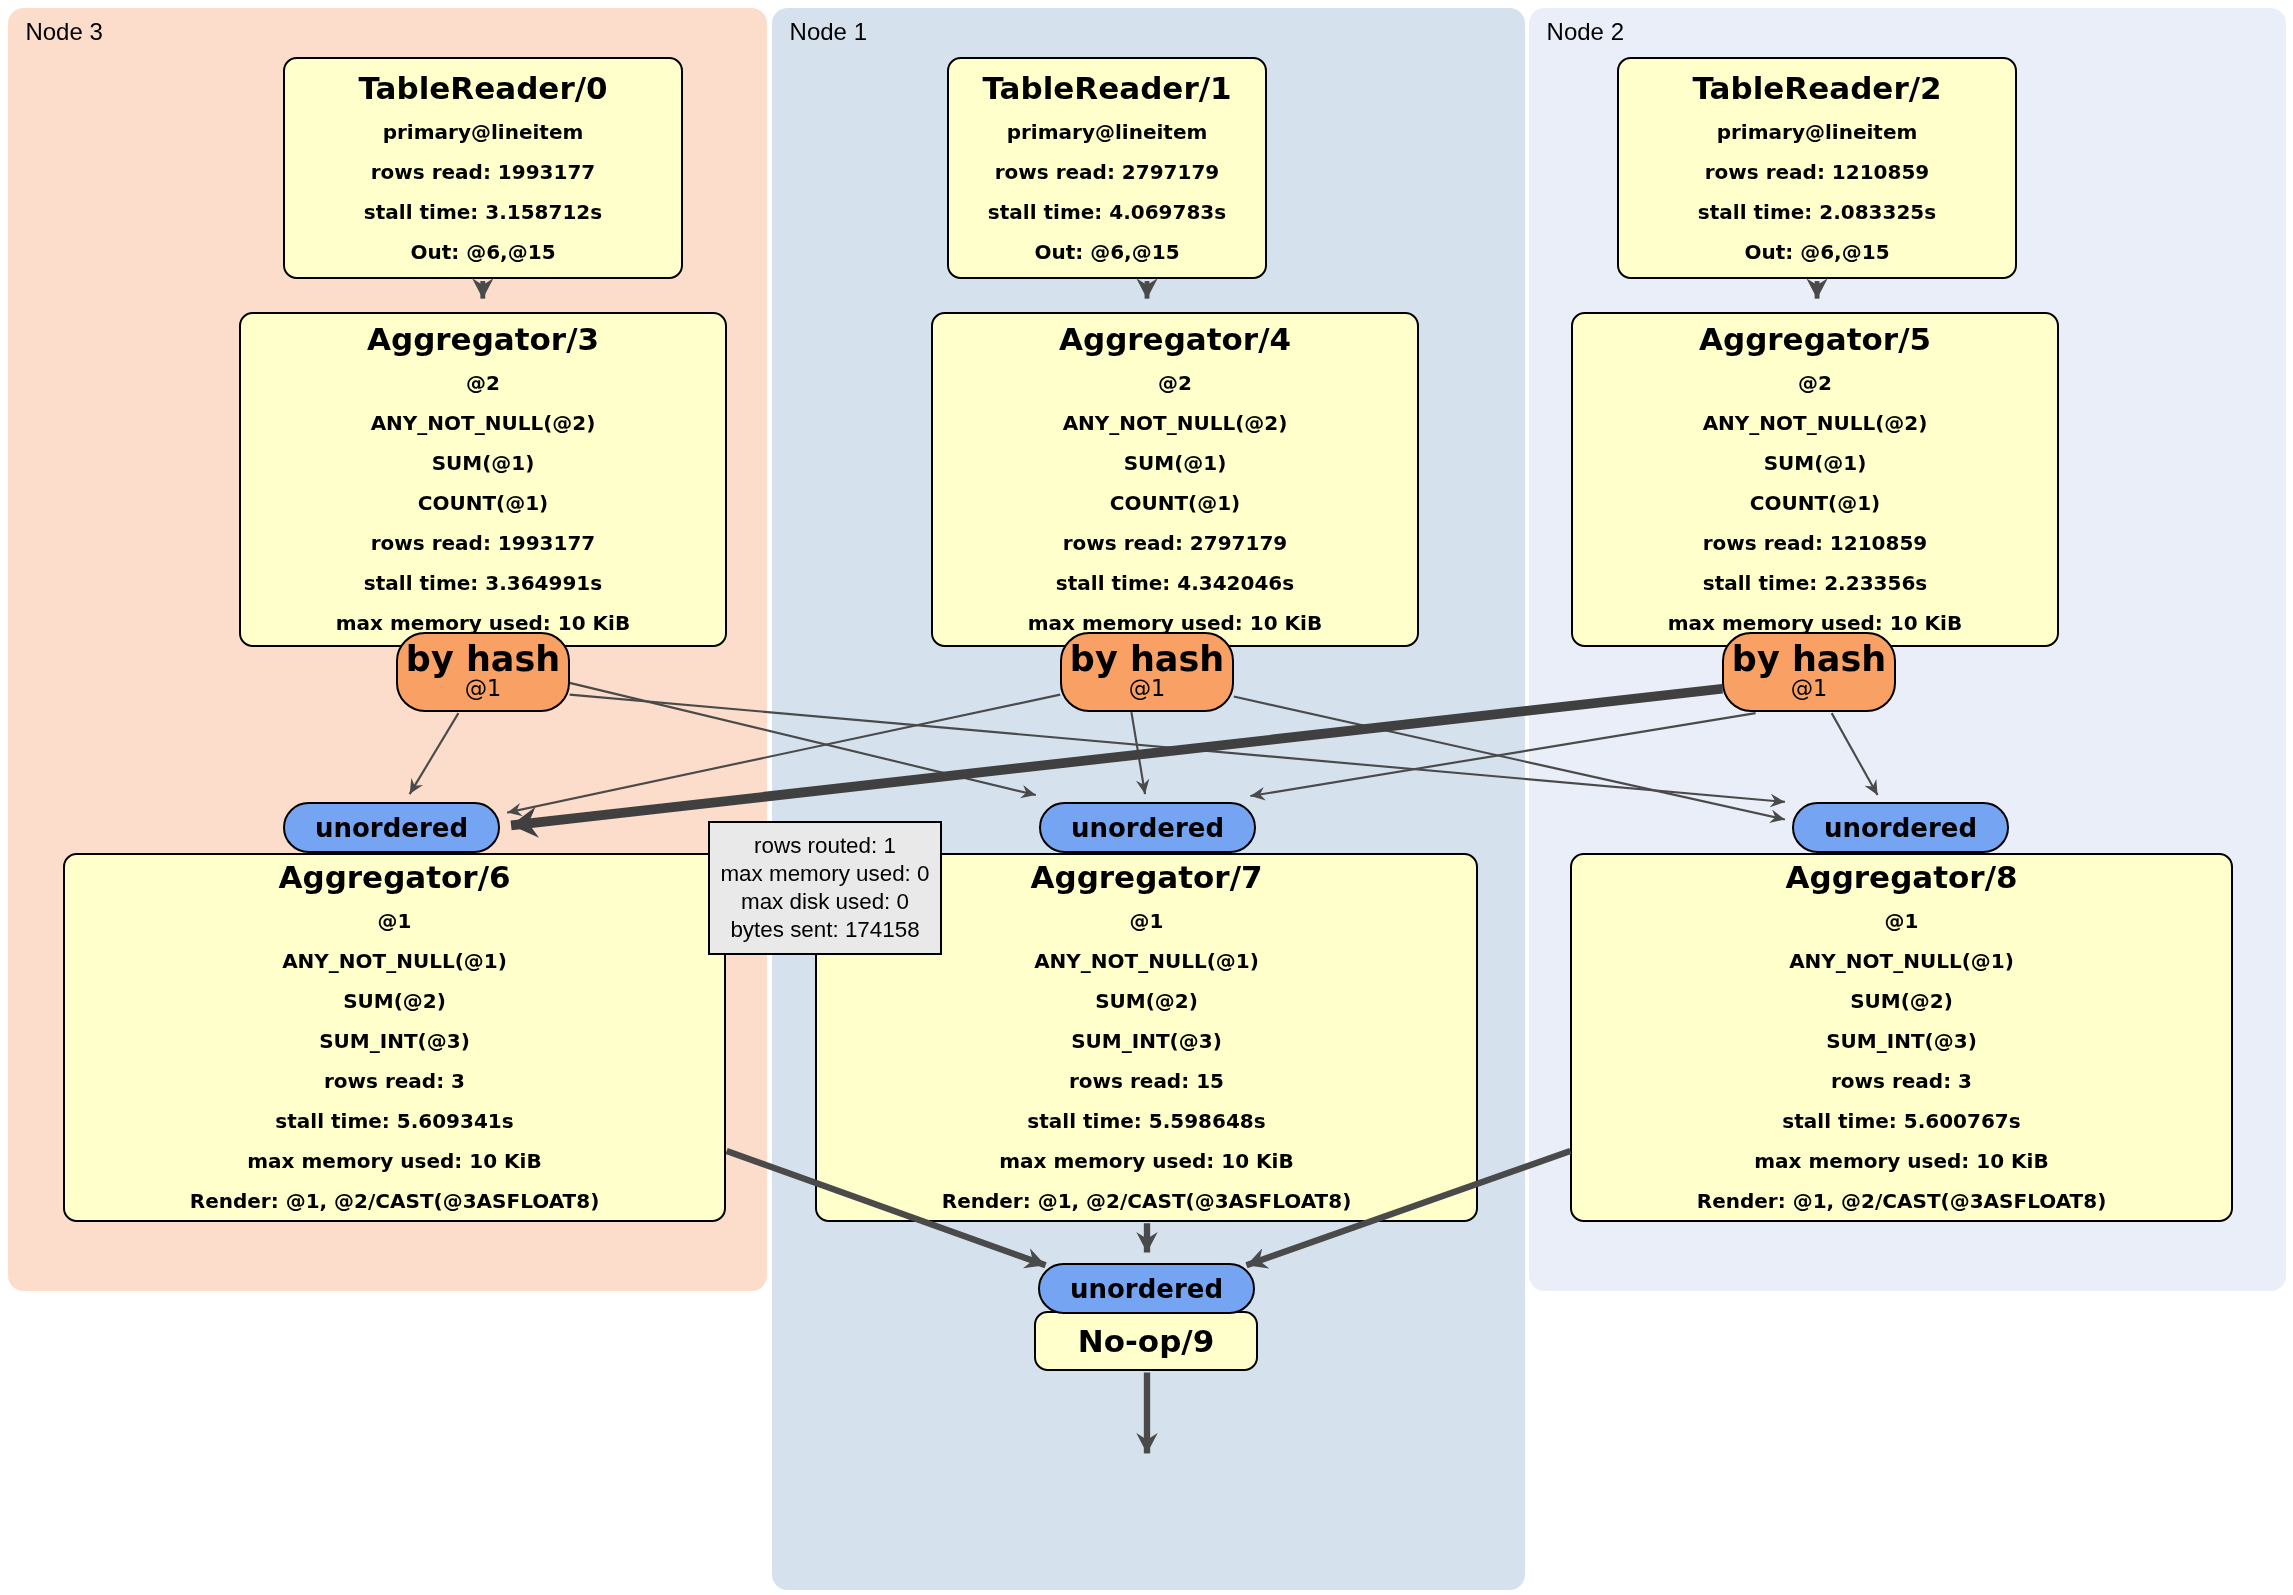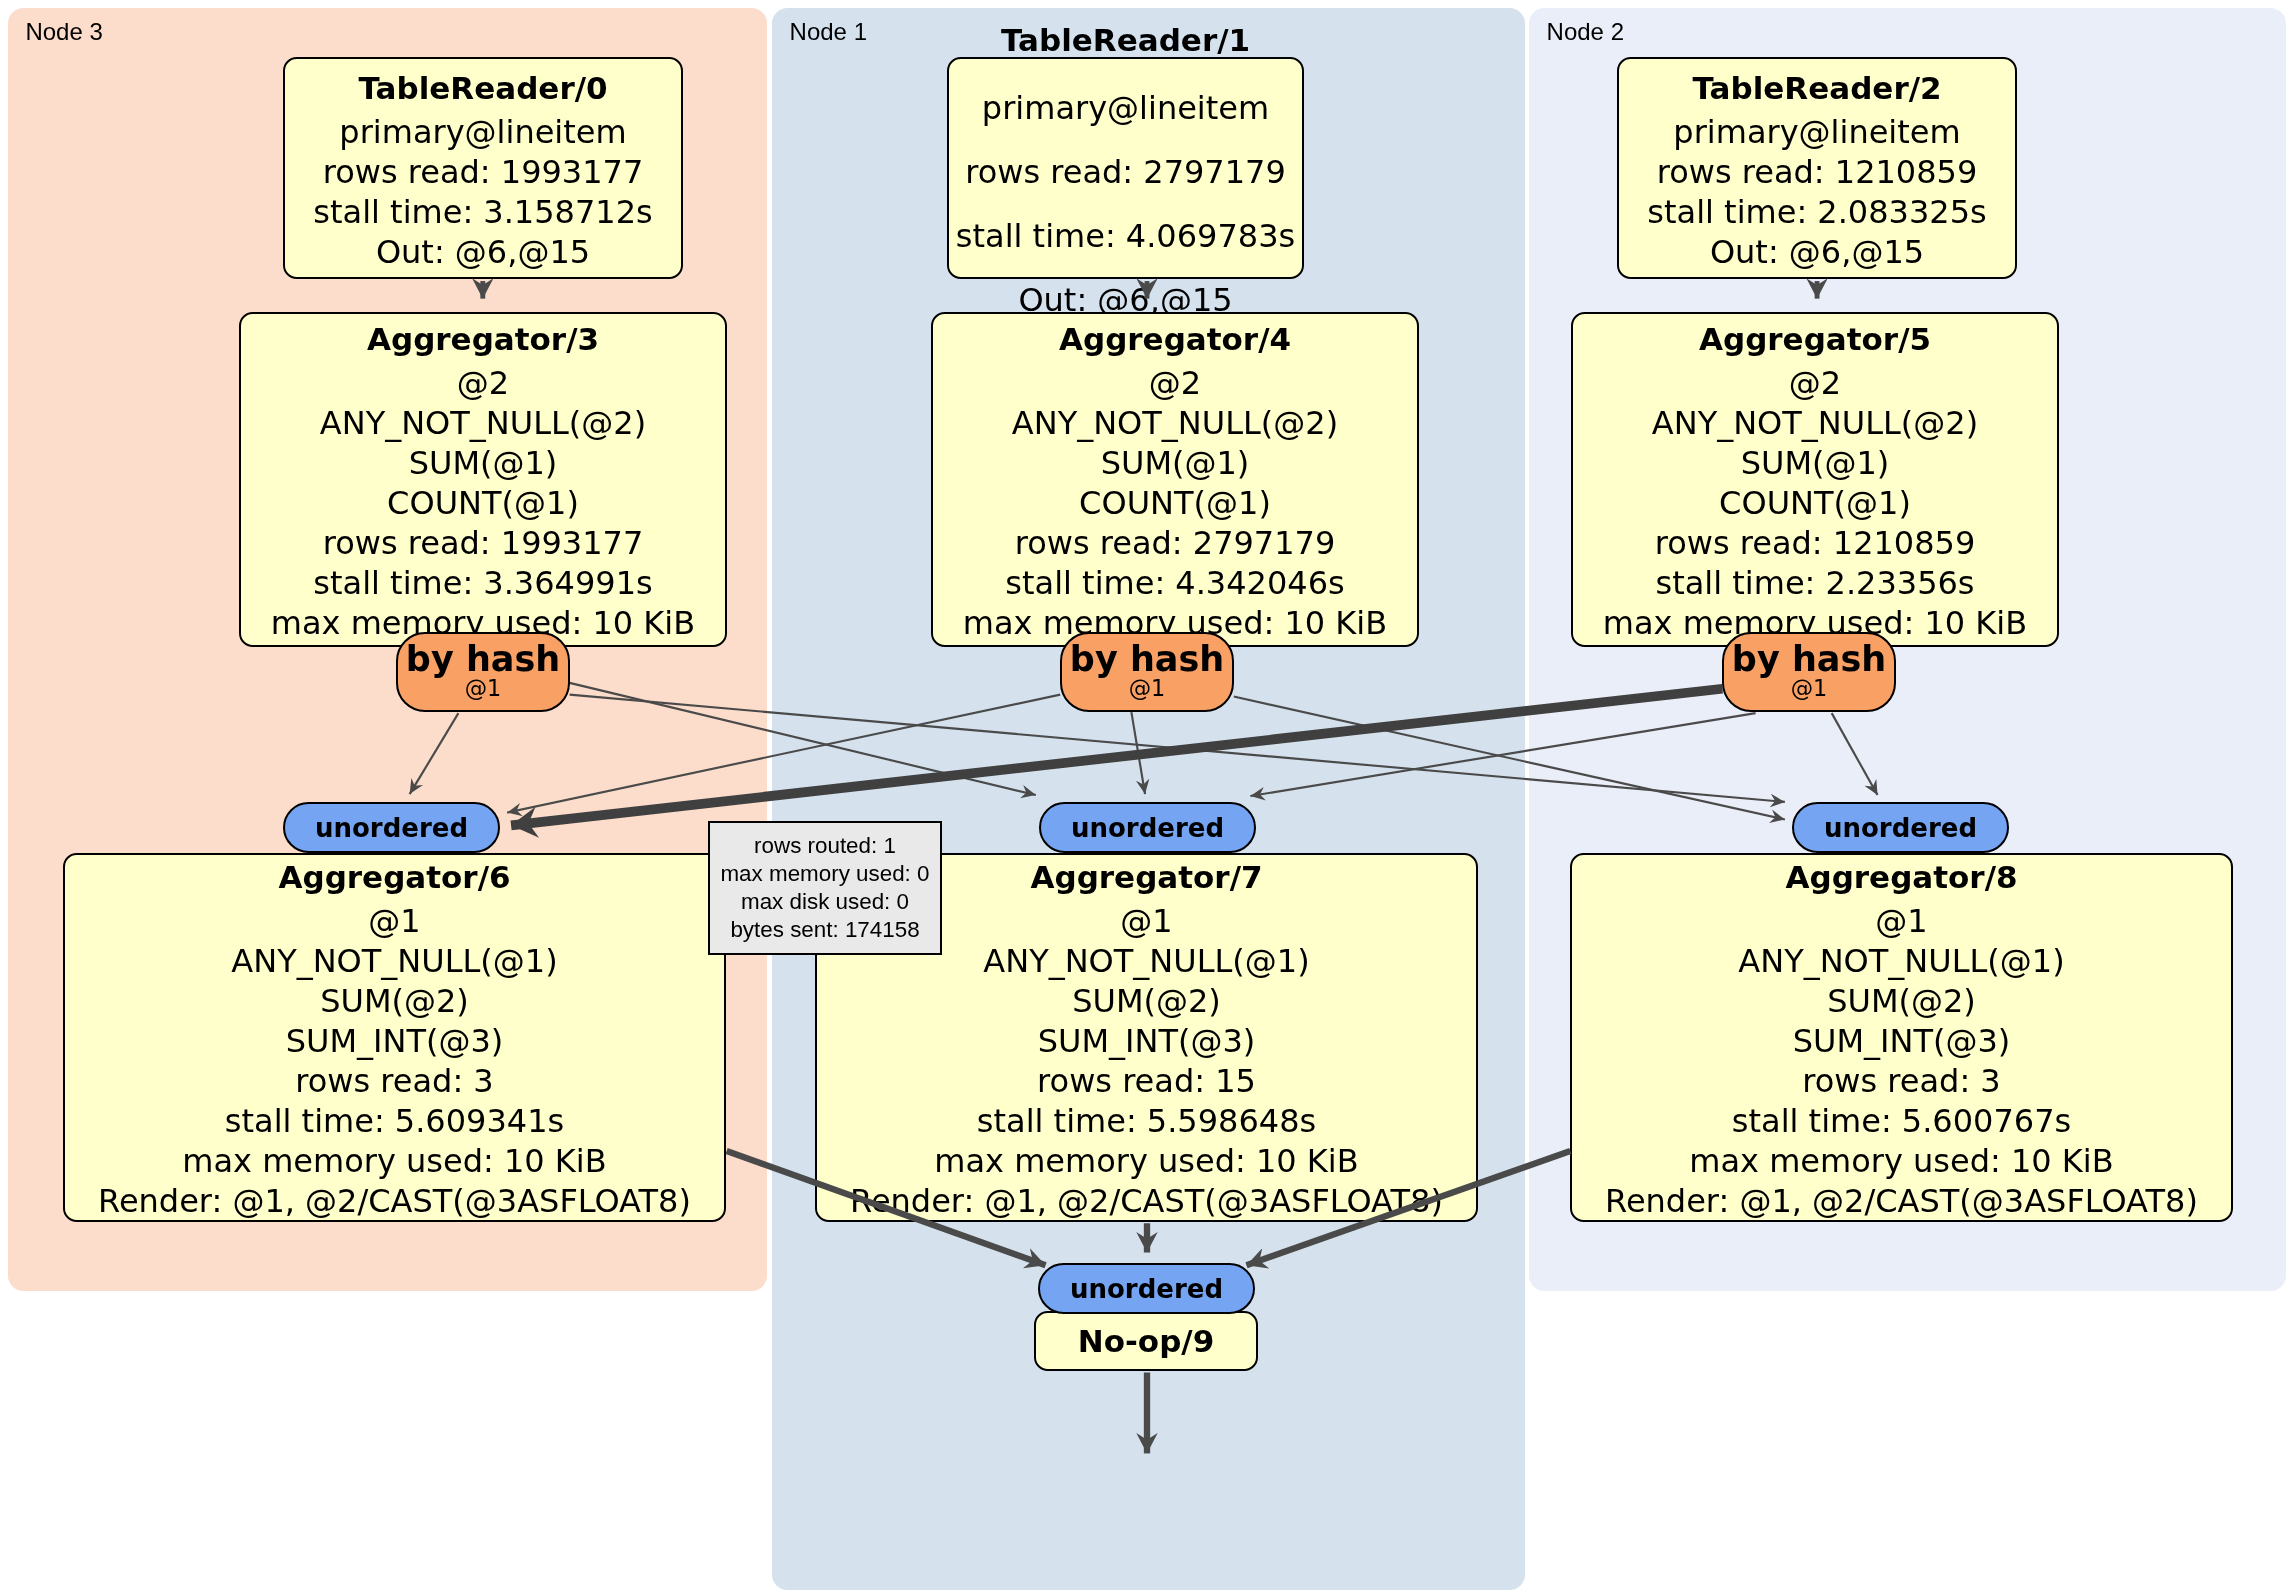--- a/index.html
+++ b/index.html
@@ -5,21 +5,21 @@
   html,body{margin:0;padding:0;background:#ffffff;}
   .canvas{position:relative;width:2294px;height:1596px;background:#ffffff;overflow:hidden;
           font-family:"DejaVu Sans",sans-serif;color:#000;}
   .panel{position:absolute;border-radius:15.6px;}
   .panel-label{position:absolute;left:17.6px;top:9.8px;font-family:"Liberation Sans",sans-serif;
                font-size:24px;color:#000;}
   .pbox{position:absolute;background:#ffffcb;border:2.4px solid #000;border-radius:13.7px;
         display:flex;flex-direction:column;justify-content:center;align-items:center;
         text-align:center;box-sizing:border-box;}
   .ptitle{font-weight:bold;font-size:31px;line-height:47px;}
-  .pline{font-size:32px;line-height:40px;white-space:nowrap;}
+  .pline{font-size:20px;line-height:40px;white-space:nowrap;font-weight:bold;}
   .router{position:absolute;background:#f9a065;border:2.4px solid #000;border-radius:29px;
           display:flex;flex-direction:column;justify-content:center;align-items:center;
           box-sizing:border-box;}
   .rlabel{font-weight:bold;font-size:35px;line-height:33px;}
   .rsub{font-size:22.4px;line-height:25px;}
   .sync{position:absolute;background:#74a4f2;border:2.4px solid #000;border-radius:27px;
         display:flex;justify-content:center;align-items:center;box-sizing:border-box;
         font-weight:bold;font-size:26px;}
   .edges{position:absolute;left:0;top:0;pointer-events:none;}
   .tooltip{position:absolute;background:#e9e9e9;border:2px solid #000;box-sizing:border-box;
@@ -41,21 +41,21 @@
     <div class="panel-label">Node 2</div>
   </div>
 
   <div class="pbox" style="left:283px;top:57px;width:400px;height:222px;">
     <div class="ptitle">TableReader/0</div>
     <div class="pline">primary@lineitem</div>
     <div class="pline">rows read: 1993177</div>
     <div class="pline">stall time: 3.158712s</div>
     <div class="pline">Out: @6,@15</div>
   </div>
-  <div class="pbox" style="left:947px;top:57px;width:357px;height:222px;gap:24px;">
+  <div class="pbox" style="left:947px;top:57px;width:320px;height:222px;">
     <div class="ptitle">TableReader/1</div>
     <div class="pline">primary@lineitem</div>
     <div class="pline">rows read: 2797179</div>
     <div class="pline">stall time: 4.069783s</div>
     <div class="pline">Out: @6,@15</div>
   </div>
   <div class="pbox" style="left:1617px;top:57px;width:400px;height:222px;">
     <div class="ptitle">TableReader/2</div>
     <div class="pline">primary@lineitem</div>
     <div class="pline">rows read: 1210859</div>

